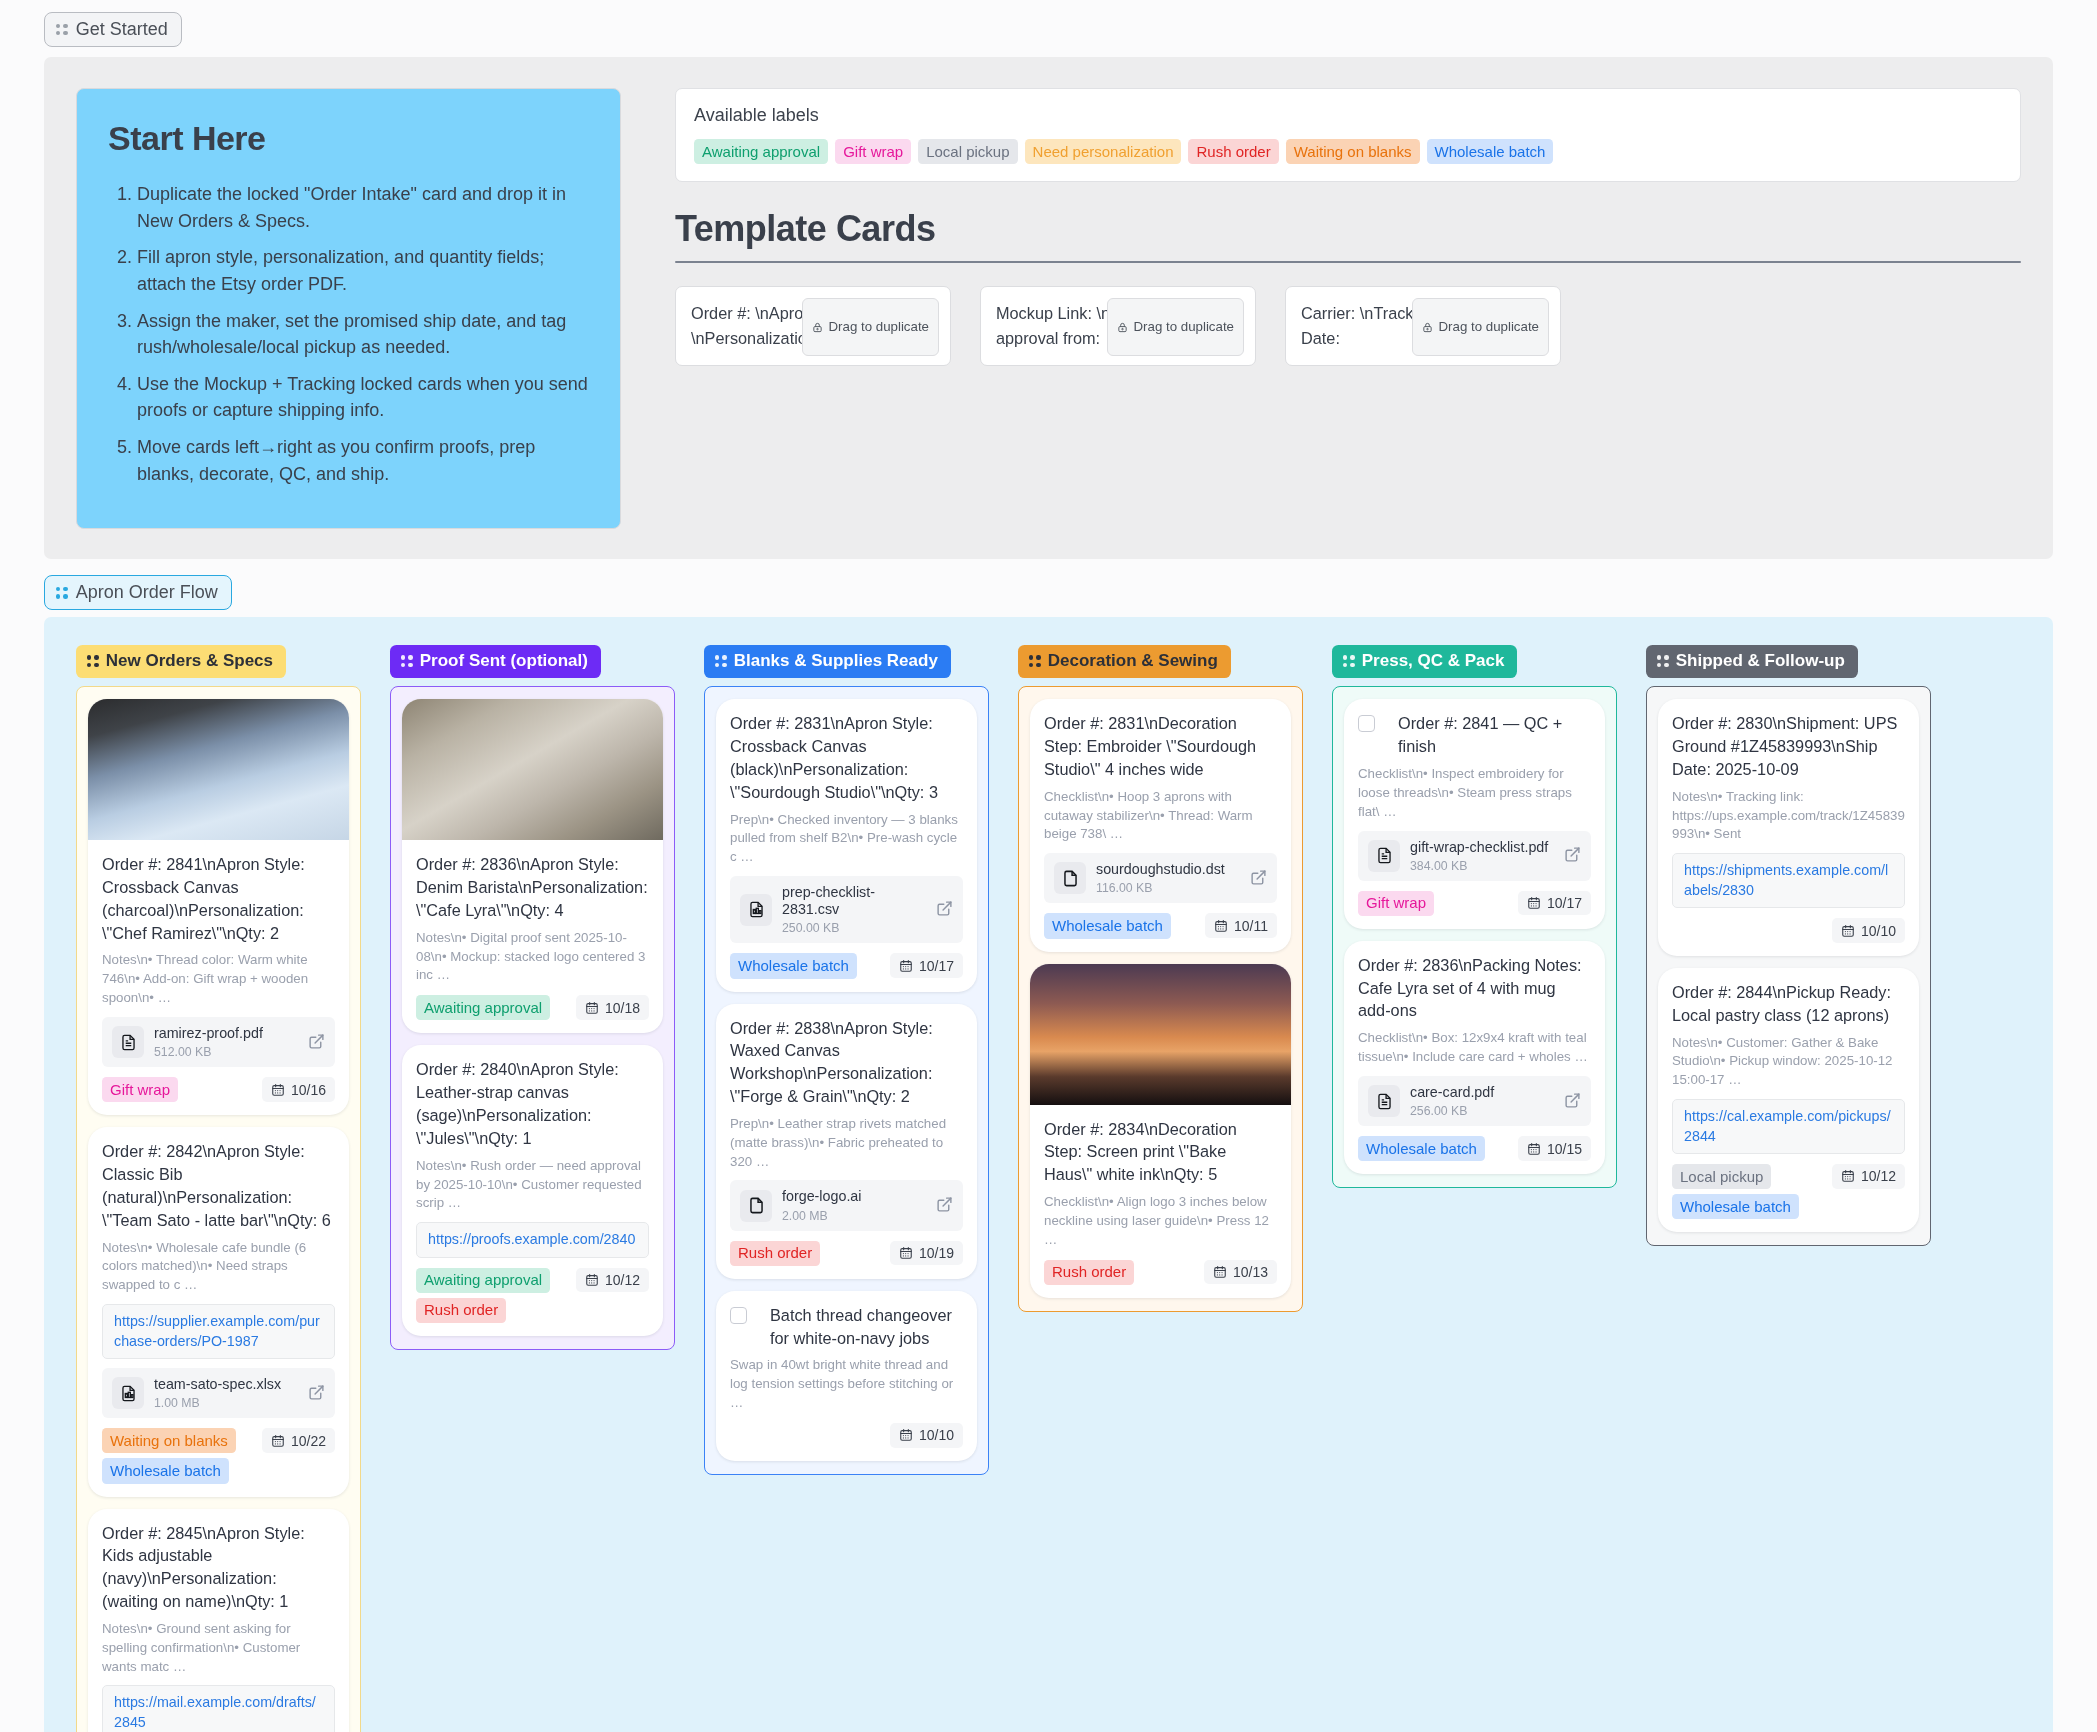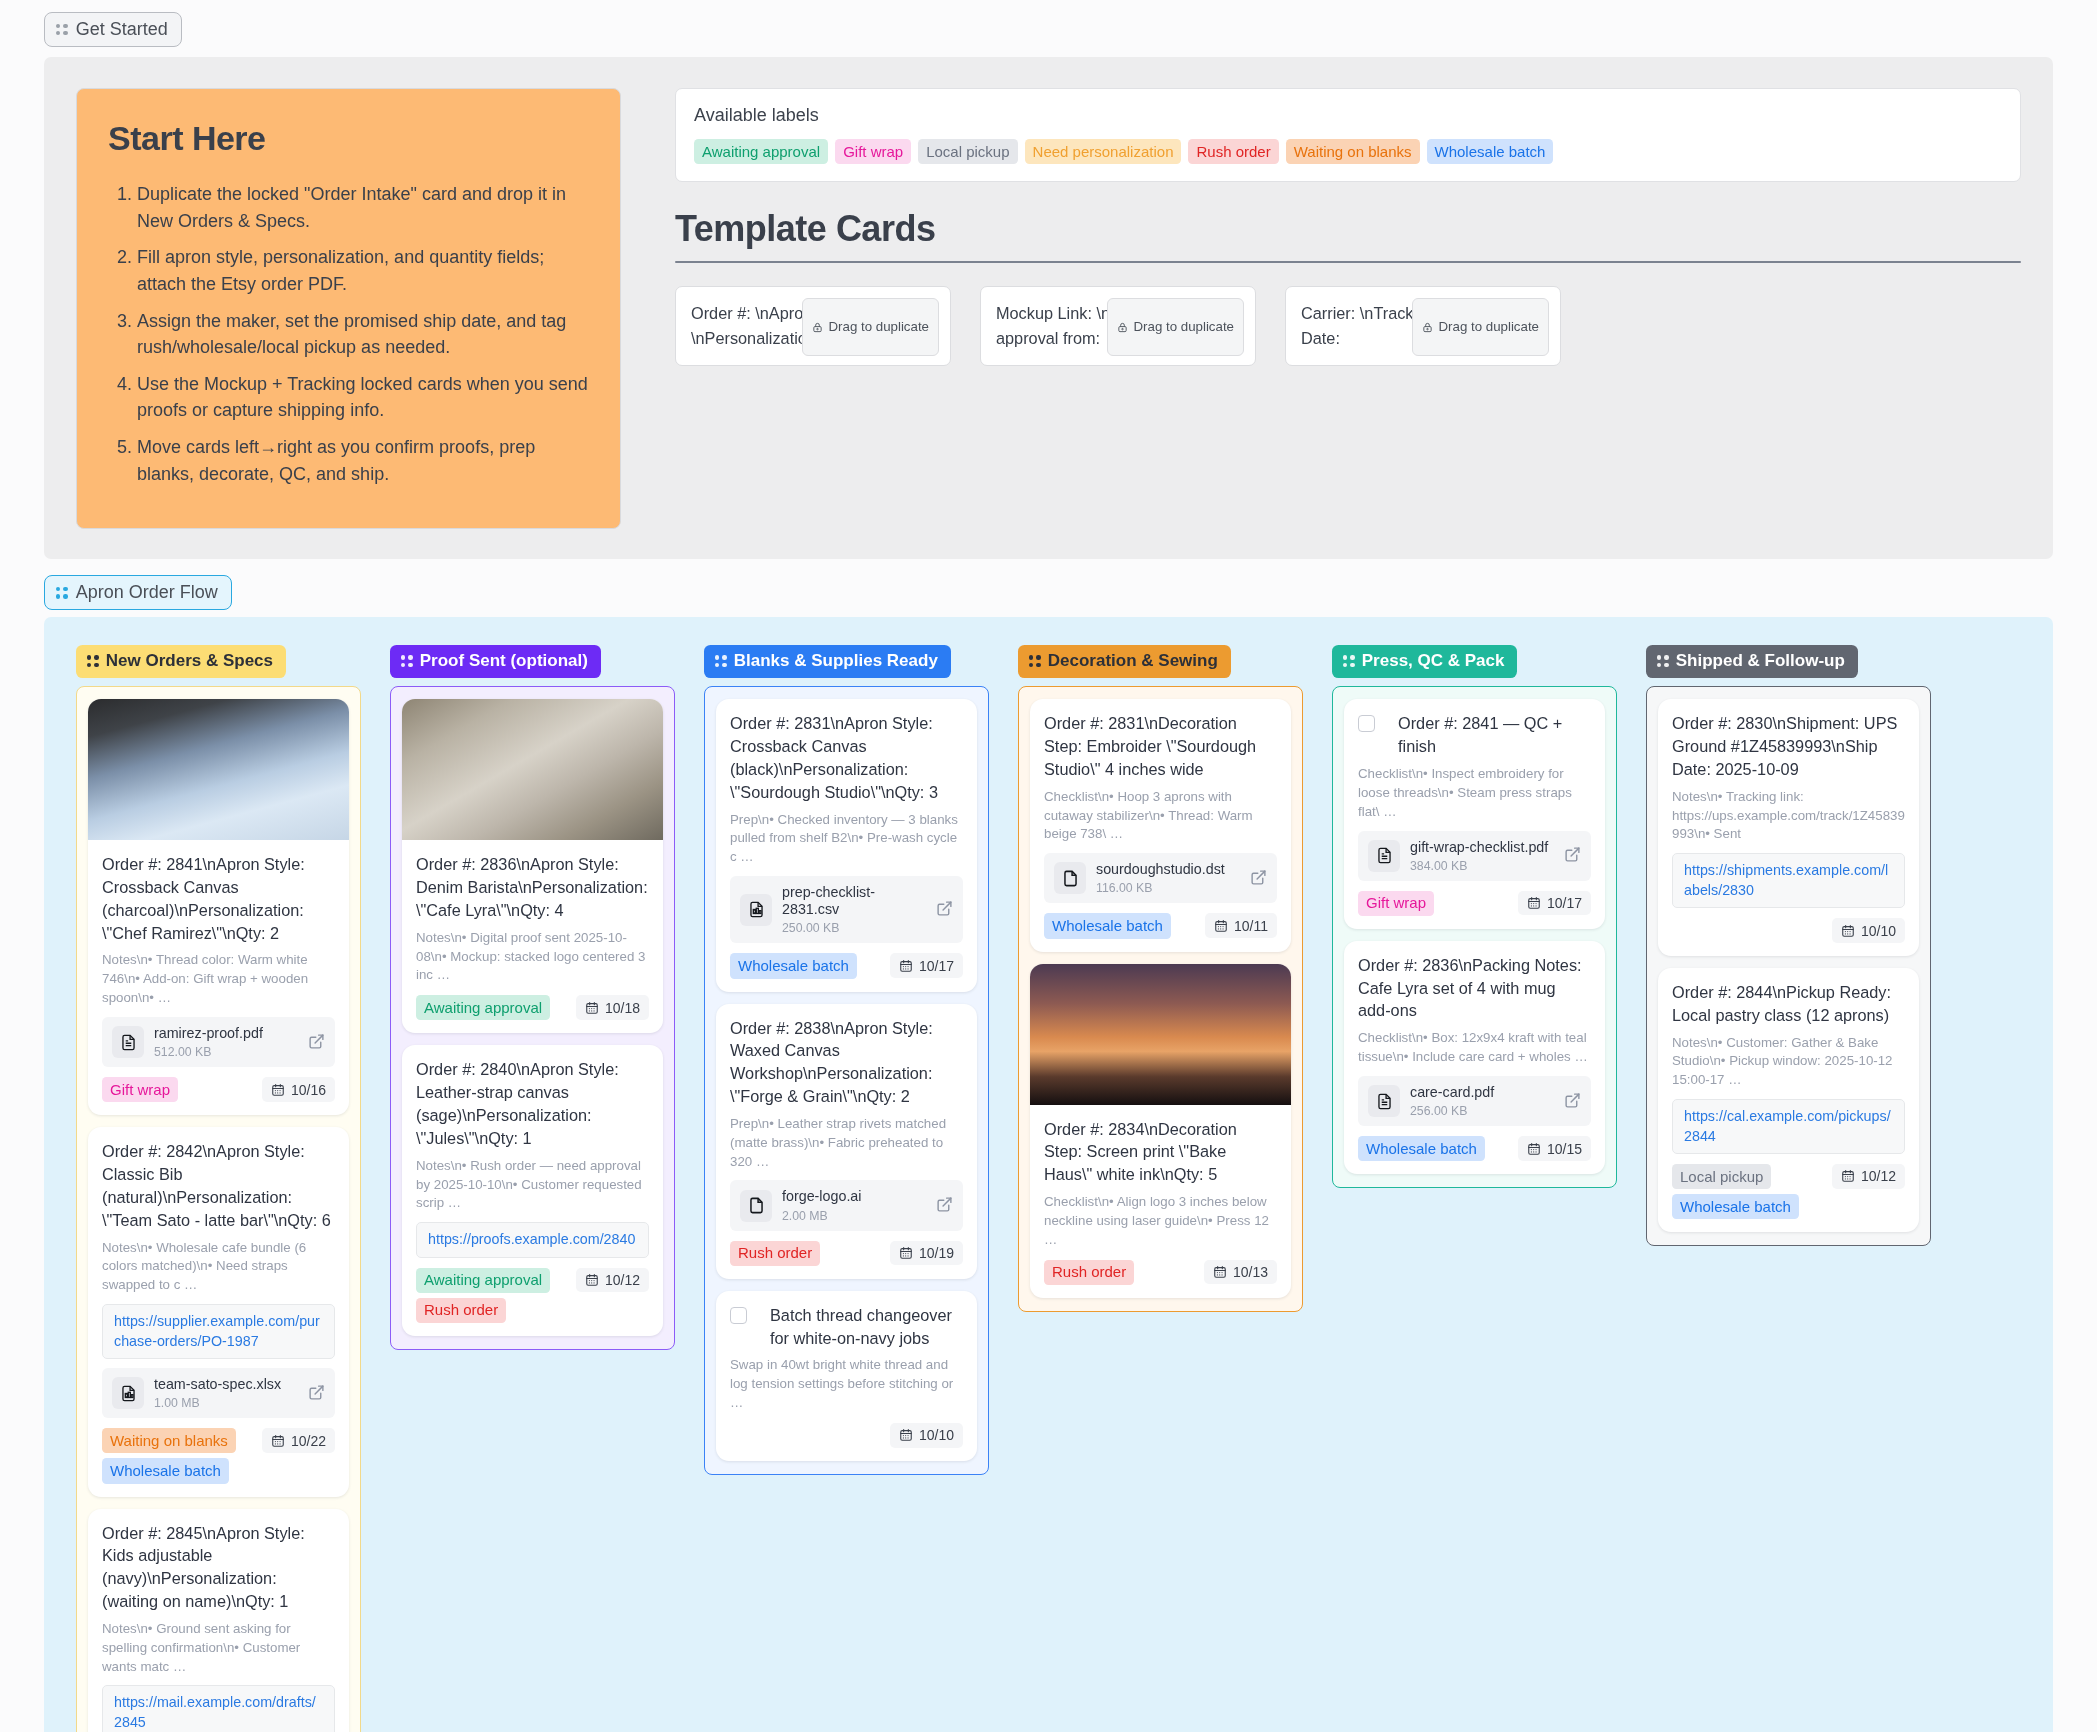--- a/index.html
+++ b/index.html
@@ -30,21 +30,21 @@
   
   .getstarted-panel {
     margin: 10px 44px 0 44px;
     background: #ededee;
     border-radius: 7px;
     padding: 31px 32px 30px 32px;
     display: flex; gap: 54px; align-items: flex-start;
   }
   .start-card {
     width: 545px; flex: none;
-    background: #fdba74; border: 1.5px solid #d9dadd; border-radius: 8px;
+    background: #7dd3fc; border: 1.5px solid #d9dadd; border-radius: 8px;
     padding: 30px 31px 31px 31px;
   }
   .start-card h1 {
     margin: 0 0 23px 0; font-size: 34px; font-weight: 700; letter-spacing: -0.5px;
     color: #3a404b;
   }
   .start-card ol { margin: 0; padding-left: 29px; }
   .start-card li {
     font-size: 18px; line-height: 1.48; margin-bottom: 10px; color: #3a404b;
   }
@@ -104,21 +104,21 @@
   .col-head.dark-text { color: #2d3038; justify-content: space-between; }
   .col-head.dark-text .dots i { background: #2d3038; }
 
   .col-body {
     border: 1.5px solid #c7c9cd; border-radius: 8px;
     padding: 12px 11px 13px 11px;
     display:flex; flex-direction: column; gap: 12px;
   }
 
   .card {
-    background:#fff; border-radius: 13px;
+    background:#fff; border-radius: 19px;
     box-shadow: 0 1px 3px rgba(20,25,40,.10);
     overflow: hidden;
   }
   .card-img { width:100%; height: 0; padding-bottom: 54%; position:relative; }
   .card-img > .ph { position:absolute; inset:0; }
   .card-pad { padding: 13px 14px 13px 14px; }
   .card-title {
     font-size: 16.3px; line-height: 1.4; color:#2f3542; font-weight:400;
     word-break: break-word;
   }

